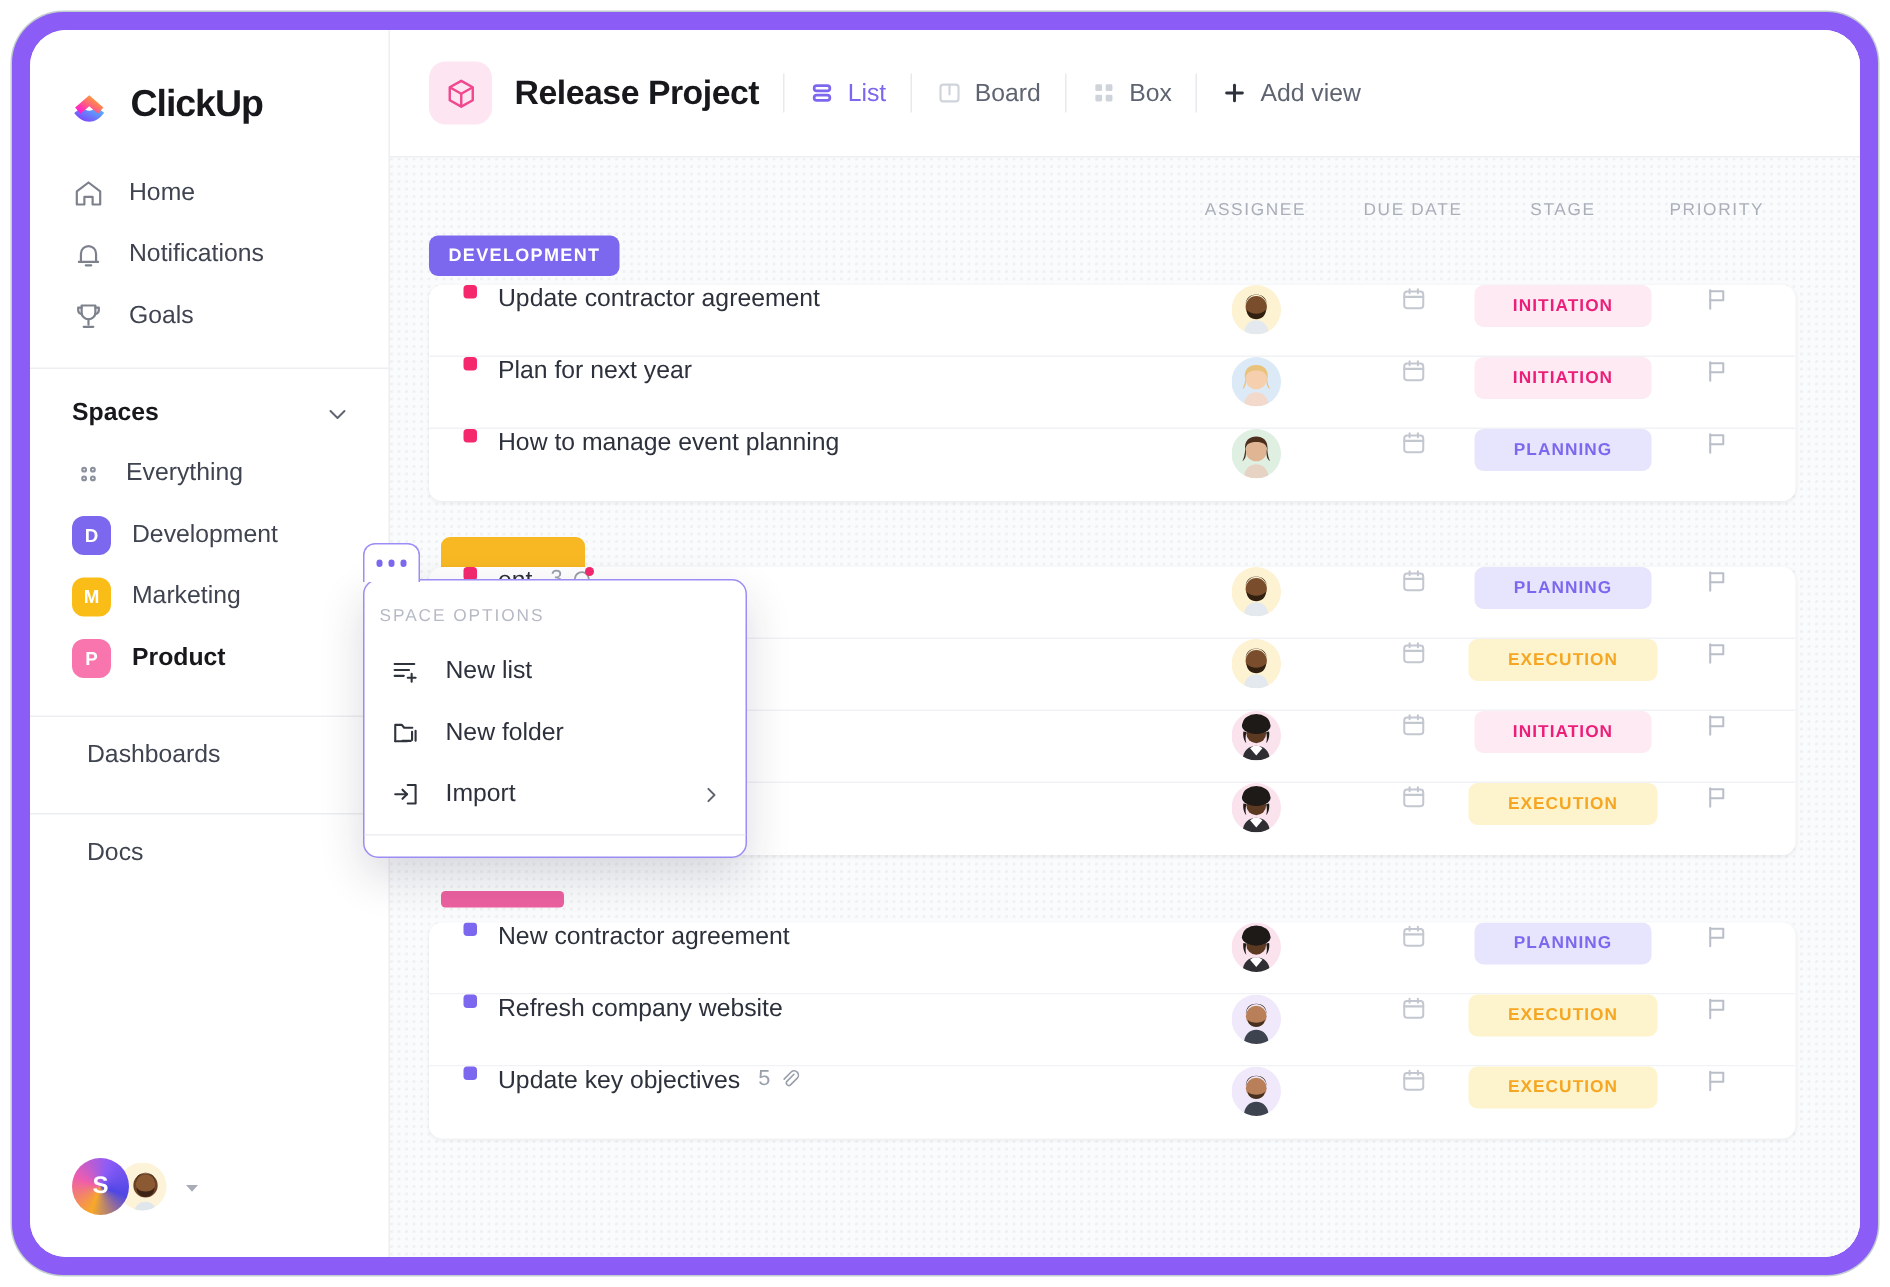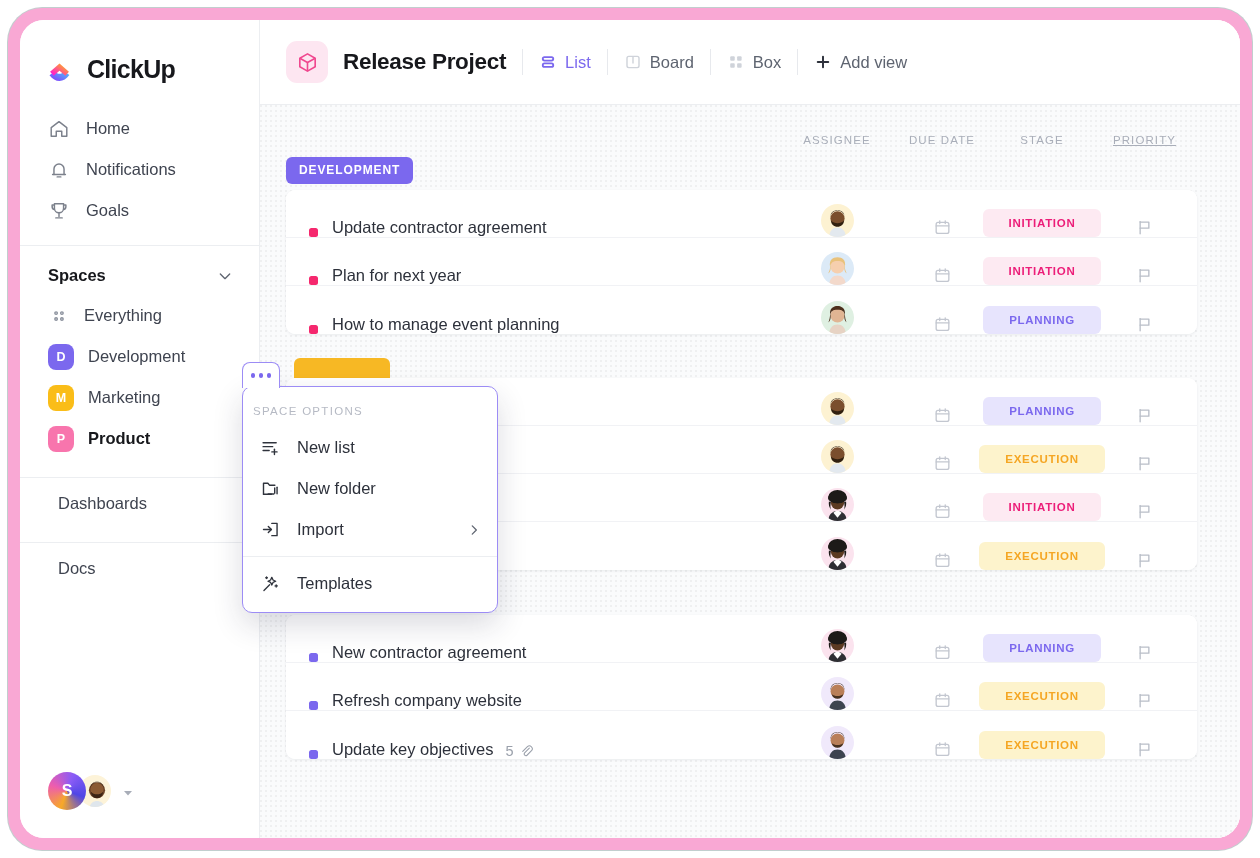--- a/index.html
+++ b/index.html
@@ -11,21 +11,21 @@
     font-family: "Liberation Sans", sans-serif;
     overflow: hidden;
   }
 
   
   #app-frame {
     position: absolute;
     left: 8px; top: 8px;
     width: 1244px; height: 842px;
     border-radius: 34px;
-    background: #f9a8d4;
+    background: #8b5cf6;
     box-shadow: 0 0 0 1px rgba(13,58,61,0.25);
   }
   #app-window {
     position: absolute;
     left: 12px; top: 12px;
     width: 1220px; height: 818px;
     border-radius: 24px;
     background: #ffffff;
     overflow: hidden;
     display: flex;
@@ -230,21 +230,21 @@
   .col-head .ch {
     font-size: 11.5px;
     letter-spacing: 1.1px;
     color: #a9aeb9;
     text-align: center;
     font-weight: normal;
   }
   .ch.assignee { width: 110px; }
   .ch.due      { width: 100px; }
   .ch.stage    { width: 100px; }
-  .ch.prio     { width: 105px; text-decoration: underline; }
+  .ch.prio     { width: 105px; }
 
   
   .grp-badge {
     display: inline-block;
     height: 27px;
     line-height: 27px;
     padding: 0 13px;
     border-radius: 6px;
     font-size: 12px;
     font-weight: bold;
@@ -265,21 +265,21 @@
 
   .group-block { margin-bottom: 10px; }
   .rows-card {
     background: #ffffff;
     border-radius: 9px;
     box-shadow: 0 1px 3px rgba(20,26,40,0.07);
     overflow: hidden;
   }
   .trow {
     display: flex;
-    align-items: flex-end;
+    align-items: flex-start;
     height: 48px;
     border-bottom: 1px solid #f1f2f5;
     background: #fff;
   }
   .trow:last-child { border-bottom: none; }
   .trow .dot {
     width: 9px; height: 9px;
     border-radius: 2.5px;
     margin-left: 23px;
     flex: 0 0 9px;
@@ -1105,29 +1105,16 @@
       <span class="ctx-lbl">Import</span>
       <span class="ctx-arrow">
         <svg viewBox="0 0 24 24" width="14" height="14" fill="none" stroke="currentColor" stroke-width="2.2" stroke-linecap="round" stroke-linejoin="round">
               <path d="M9 5 l7 7 l-7 7"></path>
             </svg>
       </span>
     </div>
 
     <div class="ctx-sep"></div>
 
-    <div class="ctx-item">
-      <span class="ctx-ico">
-        <svg viewBox="0 0 24 24" width="21" height="21" fill="none" stroke="currentColor" stroke-width="1.5" stroke-linecap="round" stroke-linejoin="round">
-          <path d="M13.5 5 l1.4 3 l3 1.4 l-3 1.4 l-1.4 3 l-1.4 -3 l-3 -1.4 l3 -1.4 Z"></path>
-          <path d="M11 13.5 L4.5 20"></path>
-          <path d="M18.5 13.5 v2.6"></path>
-              <path d="M17.2 14.8 h2.6"></path>
-          <path d="M7.5 4.5 v1.8"></path>
-              <path d="M6.6 5.4 h1.8"></path>
-        </svg>
-      </span>
-      <span class="ctx-lbl">Templates</span>
-    </div>
   </div>
 
 </div>
 </div>
 
 </body></html>

